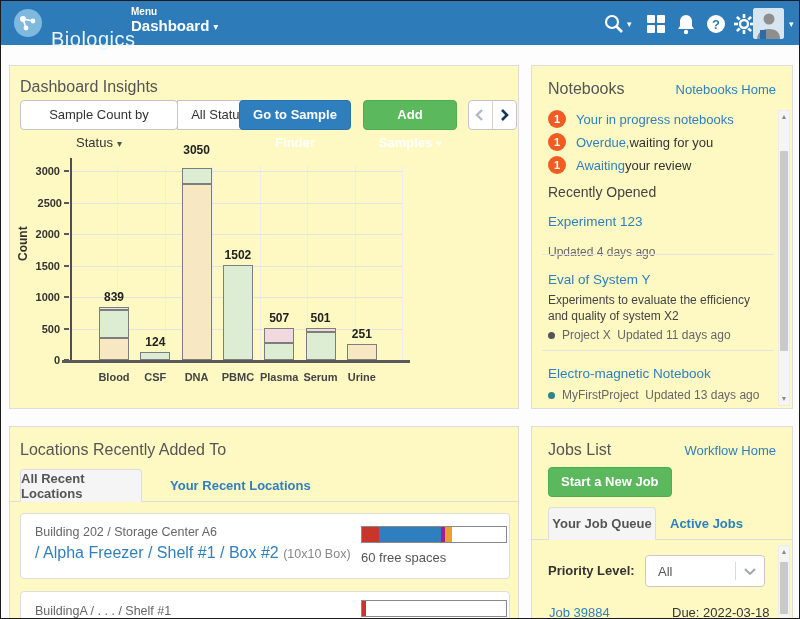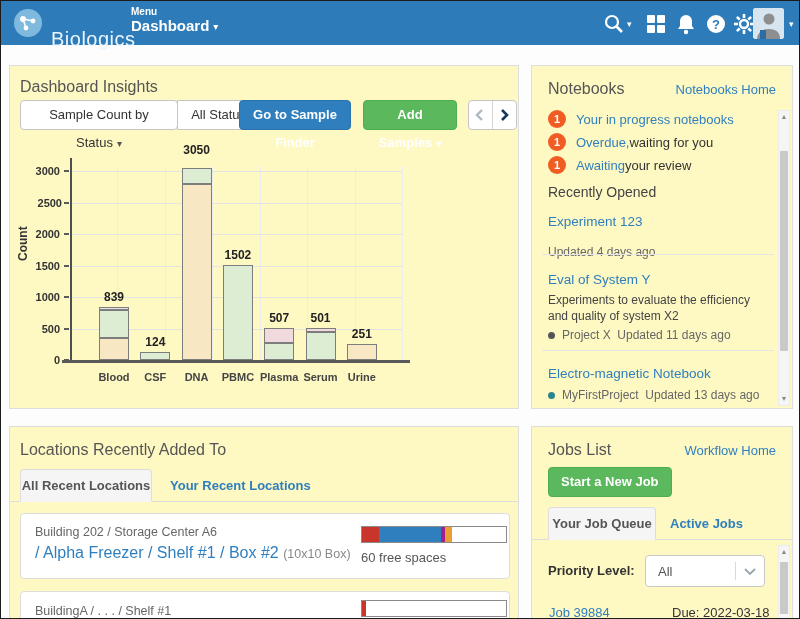--- a/index.html
+++ b/index.html
@@ -297,21 +297,21 @@
     <div class="scrollbar" style="left:246px; top:44px; height:296px;">
       <div class="sb-arrow" style="top:0;">▲</div>
       <div class="sb-thumb" style="top:40px; height:200px;"></div>
       <div class="sb-arrow" style="bottom:0;">▼</div>
     </div>
   </div>
 
   <div class="panel panel-locations">
     <div class="panel-title" style="left:10px; top:14px;">Locations Recently Added To</div>
     <div class="tabbar-line" style="left:0; right:0; top:74px;"></div>
-    <div class="tab-active" style="left:10px; top:42px; width:132px; height:33px;">All Recent Locations</div>
+    <div class="tab-active" style="left:10px; top:42px; width:122px; height:33px;">All Recent Locations</div>
     <div class="tab-link" style="left:160px; top:51px;">Your Recent Locations</div>
 
     <div class="loc-card" style="top:86px; height:66px;">
       <div class="loc-prefix" style="top:11px;">Building 202  /  Storage Center A6</div>
       <div class="loc-link" style="top:30px;">
         <span>/ Alpha Freezer / Shelf #1 / Box #2</span>
         <span class="loc-suffix">(10x10 Box)</span>
       </div>
       <div class="capacity-bar" style="top:12px;">
           <div style="width: 12%; background: rgb(201, 53, 43); height: 100%;"></div>

